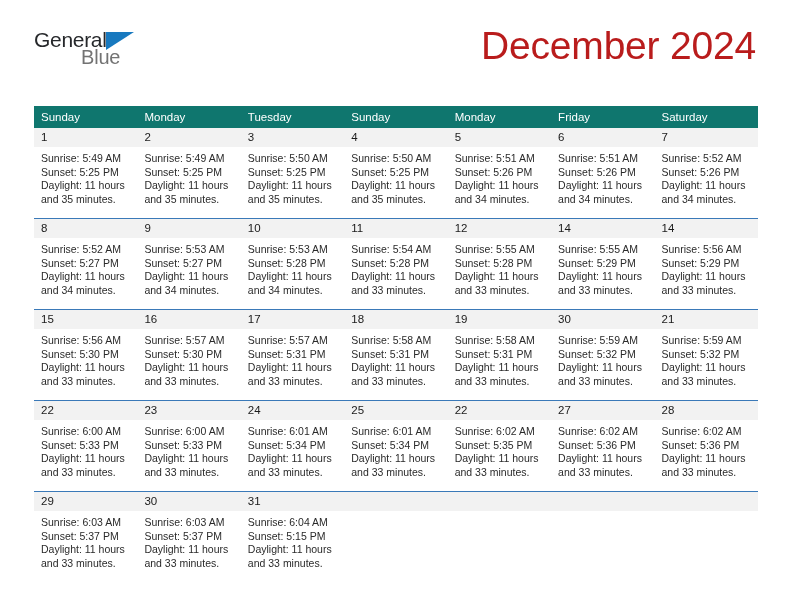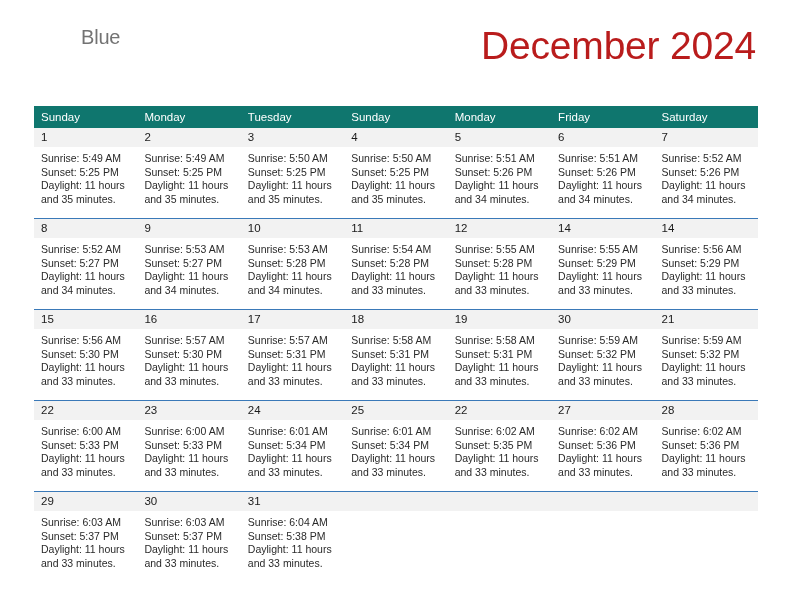--- a/index.html
+++ b/index.html
@@ -79,20 +79,24 @@
   .blank .daynum { background: #f2f2f2; }
   .blank .dayinfo { visibility: hidden; }
 </style>
 </head>
 <body>
 
 <div class="page">
 
   <div class="header">
     <div class="logo">
+      <div class="logo-row1">
+        <span class="logo-general">General</span>
+        <span class="logo-tri"></span>
+      </div>
       <div class="logo-blue">Blue</div>
     </div>
 
     <div class="titles">
       <div class="cal-title">December 2024</div>
     </div>
   </div>
 
   <table class="calendar">
     <thead>
@@ -444,21 +448,21 @@
                 <div>Daylight: 11 hours</div>
                 <div>and 33 minutes.</div>
               </div>
             </div>
           </td>
           <td>
             <div class="daycell">
               <div class="daynum">31</div>
               <div class="dayinfo">
                 <div>Sunrise: 6:04 AM</div>
-                <div>Sunset: 5:38 PM</div>
+                <div>Sunset: 5:15 PM</div>
                 <div>Daylight: 11 hours</div>
                 <div>and 33 minutes.</div>
               </div>
             </div>
           </td>
           <td>
             <div class="daycell blank">
               <div class="daynum"></div>
               <div class="dayinfo">
                 <div></div>

